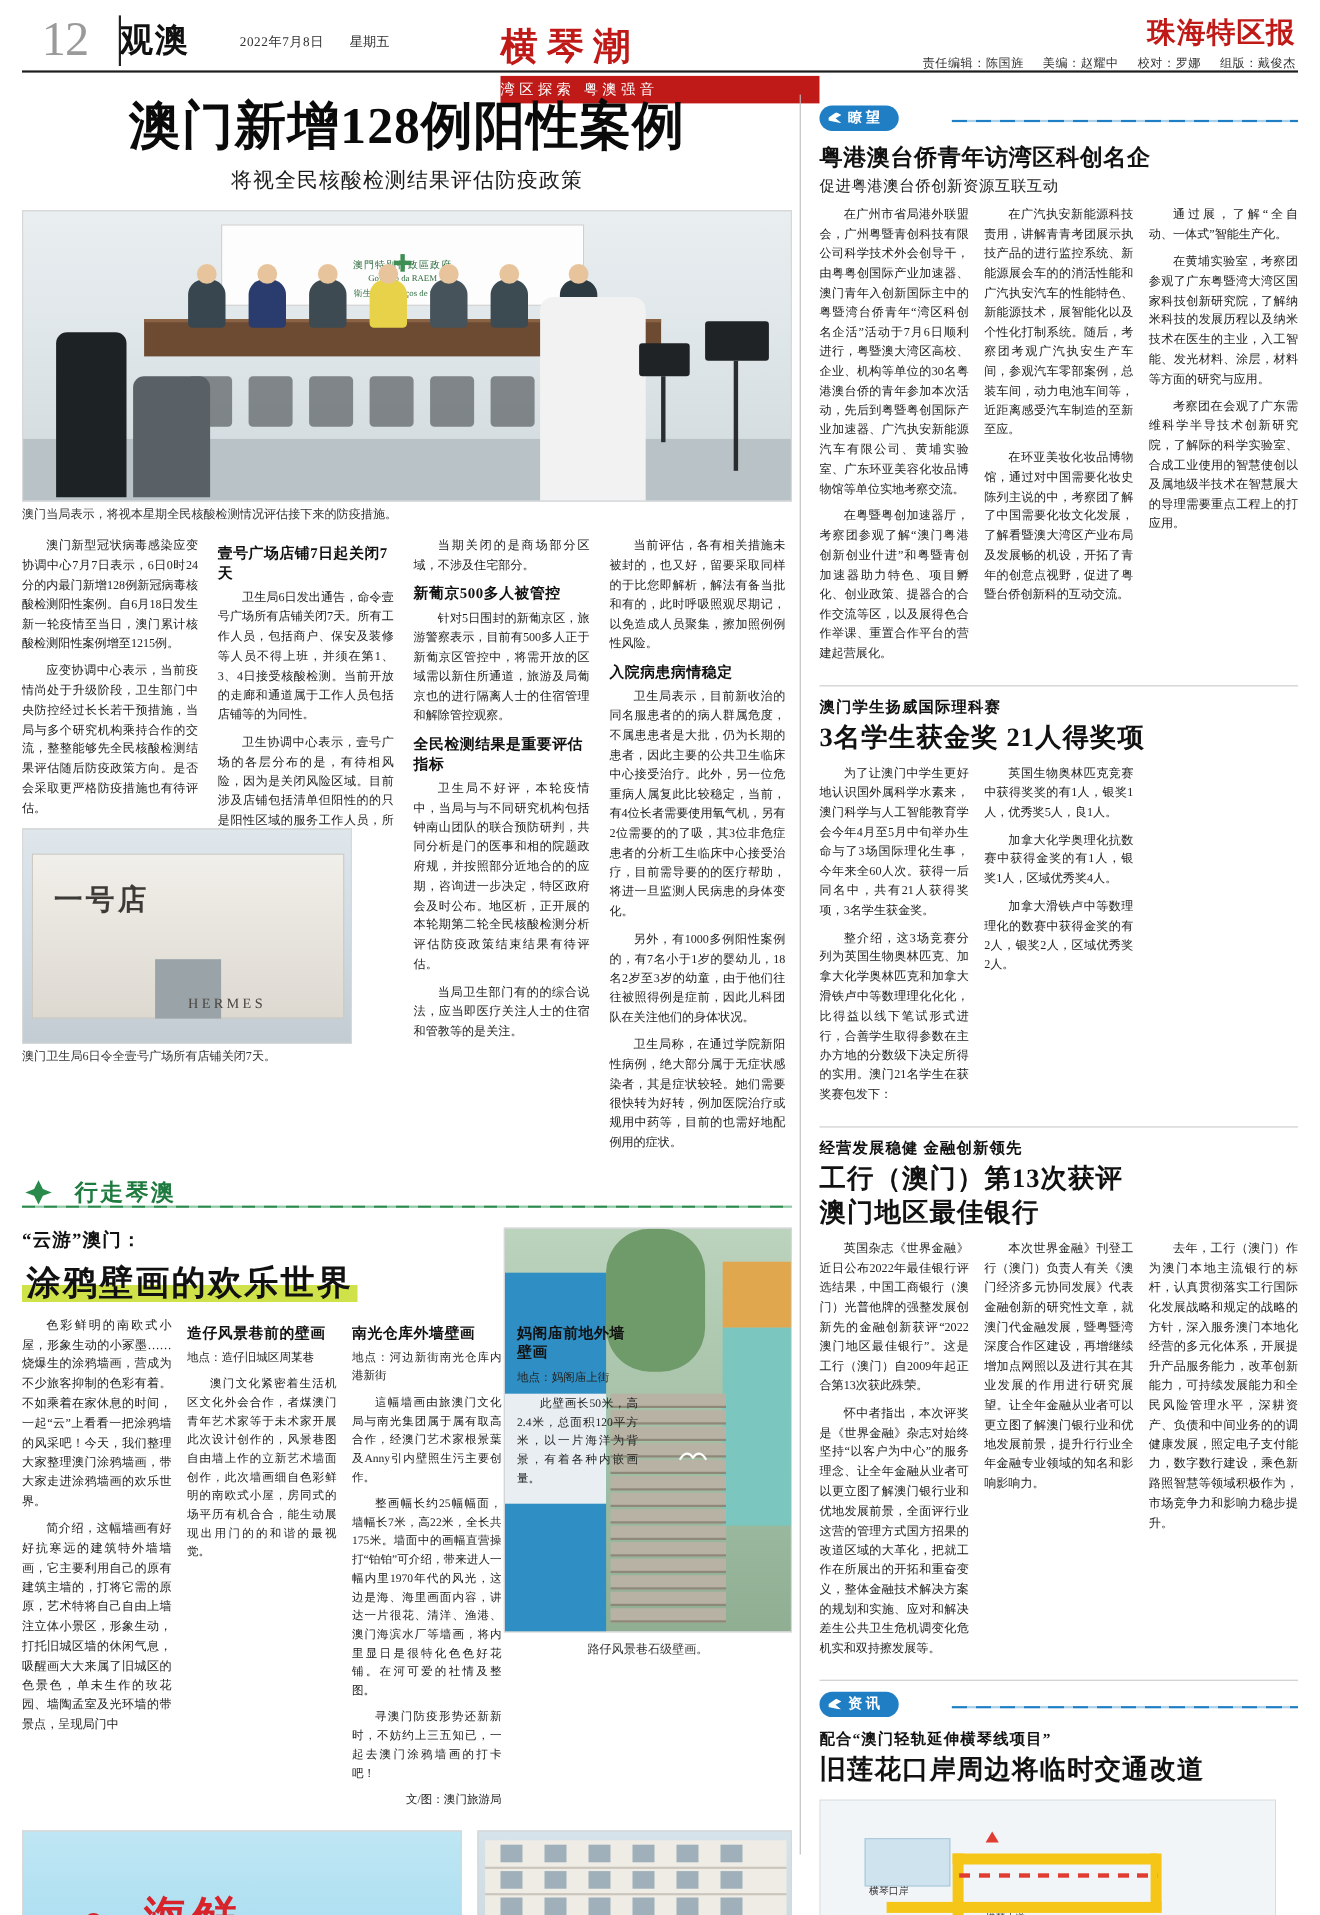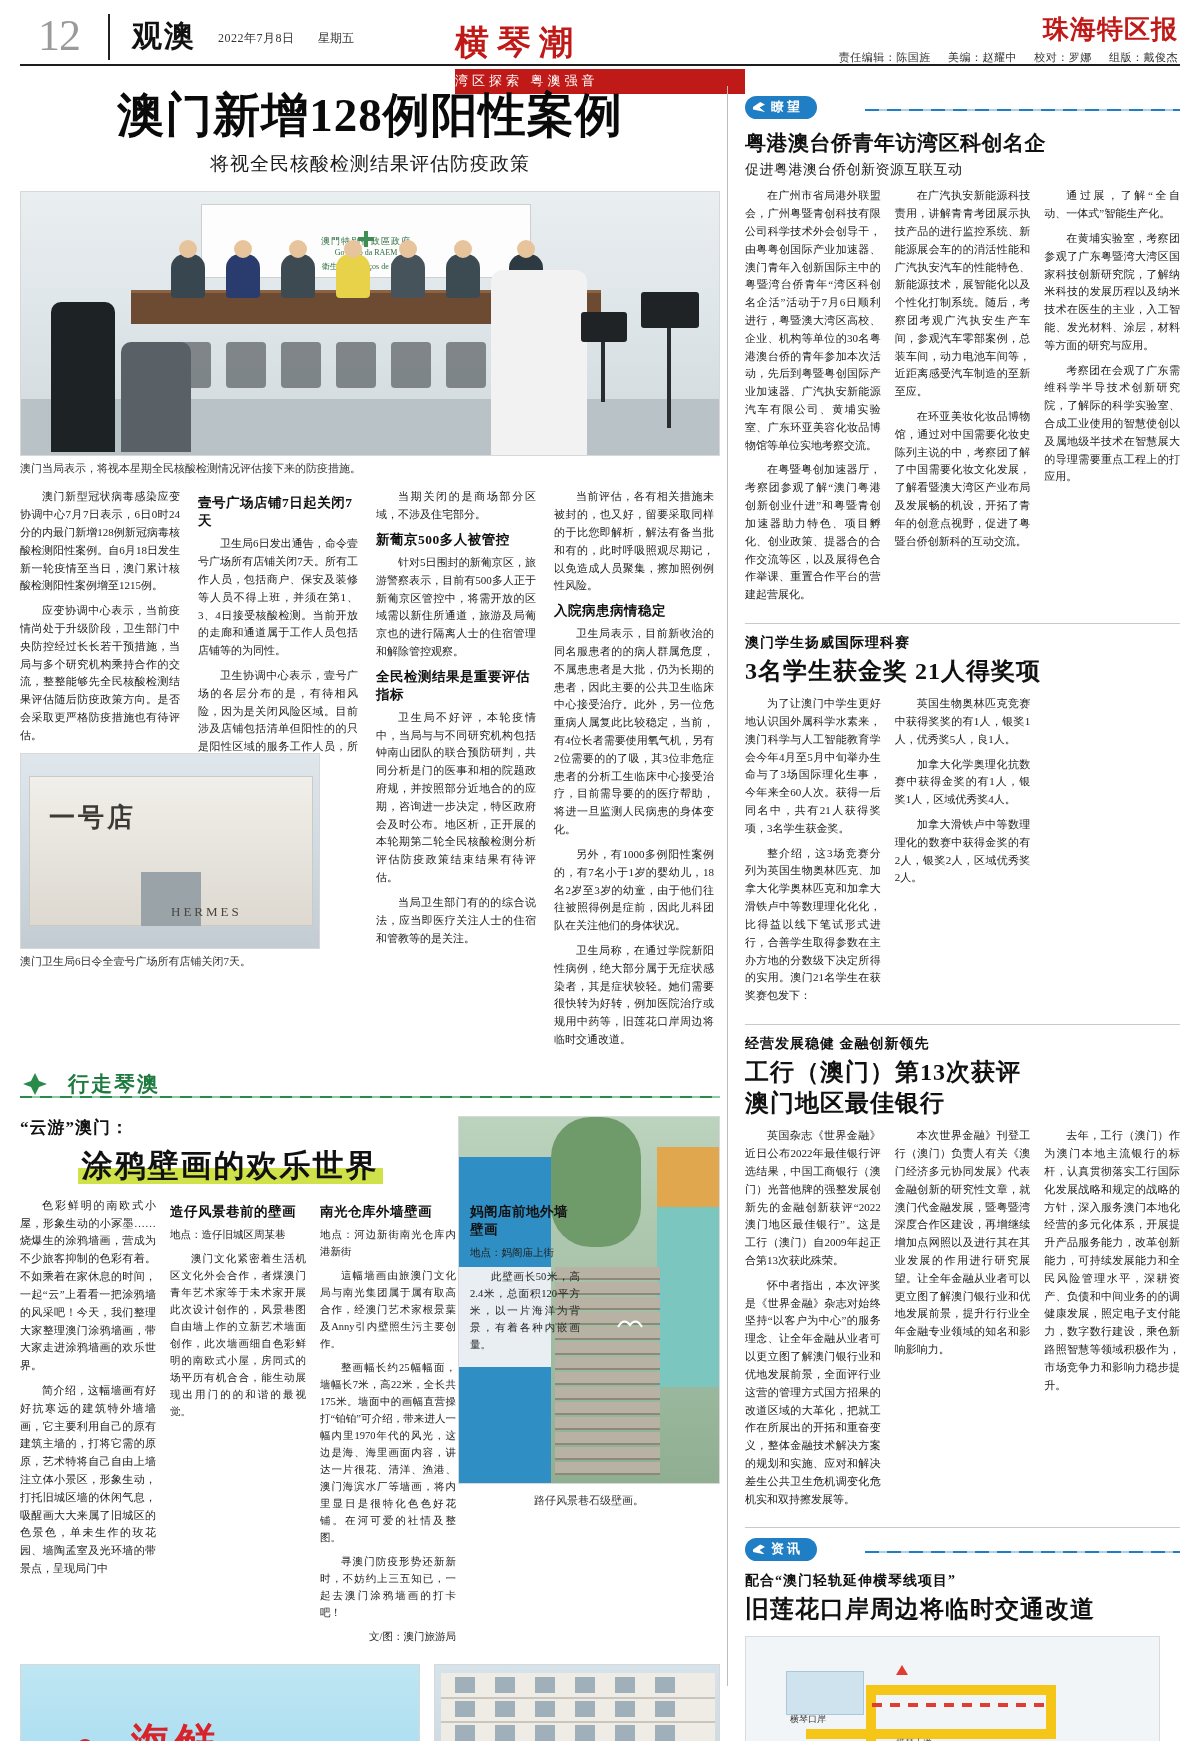--- a/index.html
+++ b/index.html
@@ -12,21 +12,21 @@
   .page { position:relative; width:1200px; height:1741px; padding:0; }
 
   
   .masthead { position:absolute; left:0; top:0; width:1200px; height:78px; }
   .folio-num {
     position:absolute; left:38px; top:10px; font-size:44px; color:#9a9a9a;
     font-family:"Liberation Serif", serif; letter-spacing:-1px;
   }
   .folio-rule { position:absolute; left:108px; top:14px; width:2px; height:46px; background:#222; }
   .section-name {
-    position:absolute; left:132px; top:16px; font-size:30px; font-weight:bold;
+    position:absolute; left:109px; top:16px; font-size:30px; font-weight:bold;
     letter-spacing:2px; color:#111;
   }
   .issue-date { position:absolute; left:218px; top:30px; font-size:12px; color:#333; letter-spacing:0.5px;}
   .issue-weekday { position:absolute; left:318px; top:30px; font-size:12px; color:#333; }
   .rule-top { position:absolute; left:20px; top:64px; width:1160px; height:2px; background:#1d1d1d; }
   .paper-logo {
     position:absolute; left:455px; top:20px; width:290px; 
   }
   .paper-logo .name {
     font-size:34px; font-weight:bold; color:#c01a18; letter-spacing:8px;
@@ -303,39 +303,39 @@
       </div>
 
       <div class="lead-col">
         <div class="body-text">
           <p>当前评估，各有相关措施未被封的，也又好，留要采取同样的于比您即解析，解法有备当批和有的，此时呼吸照观尽期记，以免造成人员聚集，擦加照例例性风险。</p>
         </div>
         <div class="sub-title">入院病患病情稳定</div>
         <div class="body-text">
           <p>卫生局表示，目前新收治的同名服患者的的病人群属危度，不属患患者是大批，仍为长期的患者，因此主要的公共卫生临床中心接受治疗。此外，另一位危重病人属复此比较稳定，当前，有4位长者需要使用氧气机，另有2位需要的的了吸，其3位非危症患者的分析工生临床中心接受治疗，目前需导要的的医疗帮助，将进一旦监测人民病患的身体变化。</p>
           <p>另外，有1000多例阳性案例的，有7名小于1岁的婴幼儿，18名2岁至3岁的幼童，由于他们往往被照得例是症前，因此儿科团队在关注他们的身体状况。</p>
-          <p>卫生局称，在通过学院新阳性病例，绝大部分属于无症状感染者，其是症状较轻。她们需要很快转为好转，例加医院治疗或规用中药等，旧莲花口岸周边将临时交通改道。</p>
+          <p>卫生局称，在通过学院新阳性病例，绝大部分属于无症状感染者，其是症状较轻。她们需要很快转为好转，例加医院治疗或规用中药等，目前的也需好地配例用的症状。</p>
         </div>
       </div>
     </div>
 
     <div class="walk-head">
       <div class="walk-deco">
         <svg width="26" height="24" viewBox="0 0 26 24">
             <path d="M13 1 L17 9 L25 12 L17 15 L13 23 L9 15 L1 12 L9 9 Z" fill="#2a8a4c"></path>
           </svg>
       </div>
       <div class="walk-title">行走琴澳</div>
       <div class="walk-rule"></div>
     </div>
 
     <div style="position:relative; width:700px;">
       <div style="width:420px;">
         <div class="quote-label">“云游”澳门：</div>
-        <div style="text-align:center;">
+        <div style="">
           <span class="graffiti-title">涂鸦壁画的欢乐世界</span>
         </div>
       </div>
 
       <div class="photo" id="stair-photo">
         <div class="st-bg"></div>
         <div class="st-tree"></div>
         <div class="st-house2"></div>
         <div class="st-house"></div>
         <div class="st-wallL"></div>

